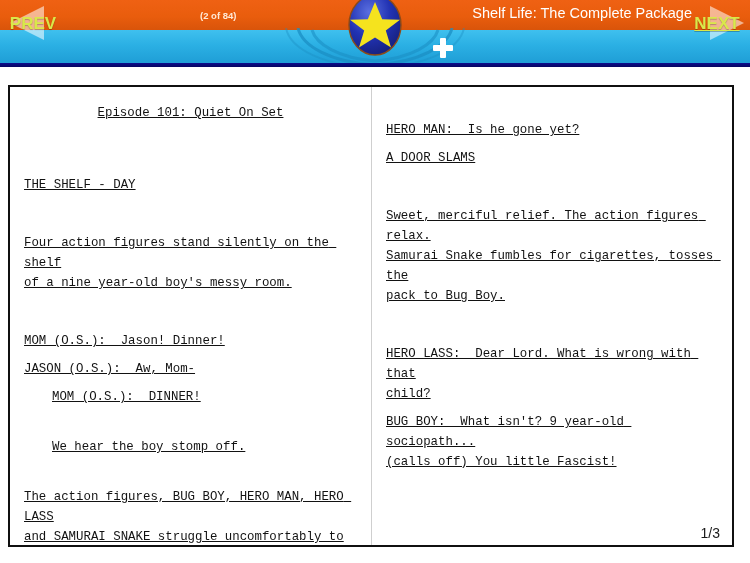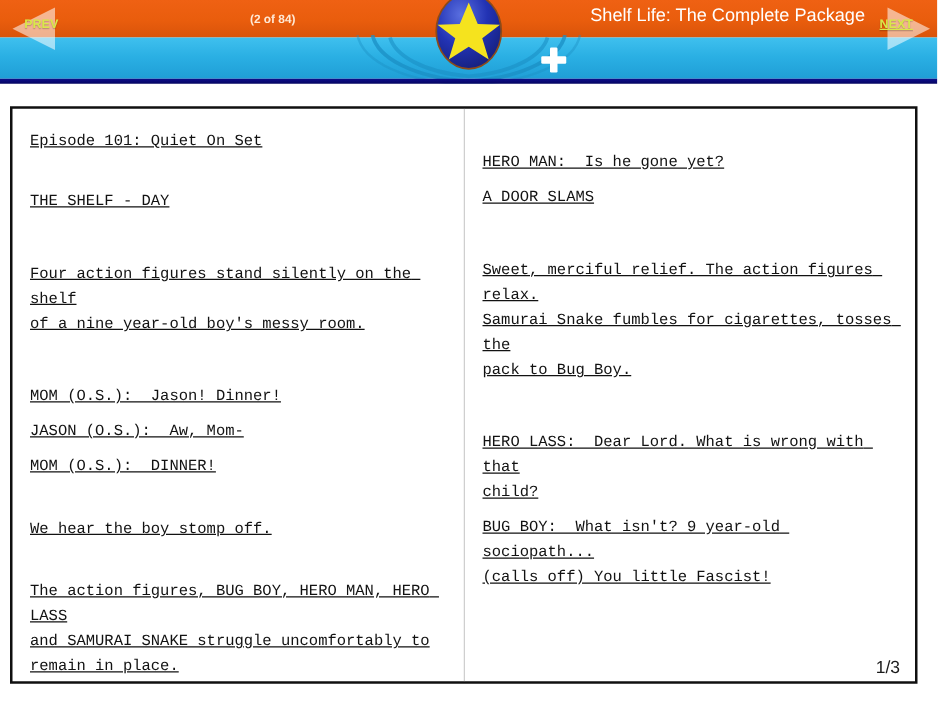--- a/index.html
+++ b/index.html
@@ -114,21 +114,21 @@
   }
   .nav-next .nav-tri {
     right: 2px;
     border-left: 34px solid #ffffff;
   }
   .nav-label {
     position: absolute;
     top: 14px;
     width: 58px;
     text-align: center;
-    font-size: 10px;
+    font-size: 17px;
     font-weight: bold;
     color: #d9e84a;
     text-shadow: 0 1px 1px rgba(0,0,0,.25);
   }
   .nav-prev .nav-label { left: -2px; }
   .nav-next .nav-label { left: 0px; text-decoration: underline; }
 
   .subtitle {
     position: absolute;
     left: 10px;
@@ -206,30 +206,32 @@
   .script-block {
     font-family: "Liberation Mono", "DejaVu Sans Mono", monospace;
     font-size: 12.4px;
     line-height: 20px;
     color: #121212;
     white-space: pre-wrap;
     margin: 0 0 20px 0;
     text-decoration: underline;
   }
   .script-block.heading {
-    margin-bottom: 28px;
+    margin-bottom: 52px;
+    text-align: center;
   }
   .script-block.tight {
     margin-bottom: 8px;
   }
   .script-block.gap-lg {
     margin-bottom: 38px;
   }
   .script-block.gap-md {
     margin-bottom: 30px;
+    margin-left: 28px;
   }
 
   .page-indicator {
     position: absolute;
     right: 12px;
     bottom: 4px;
     font-size: 14px;
     color: #1a1a1a;
     font-family: "Liberation Sans", sans-serif;
   }

